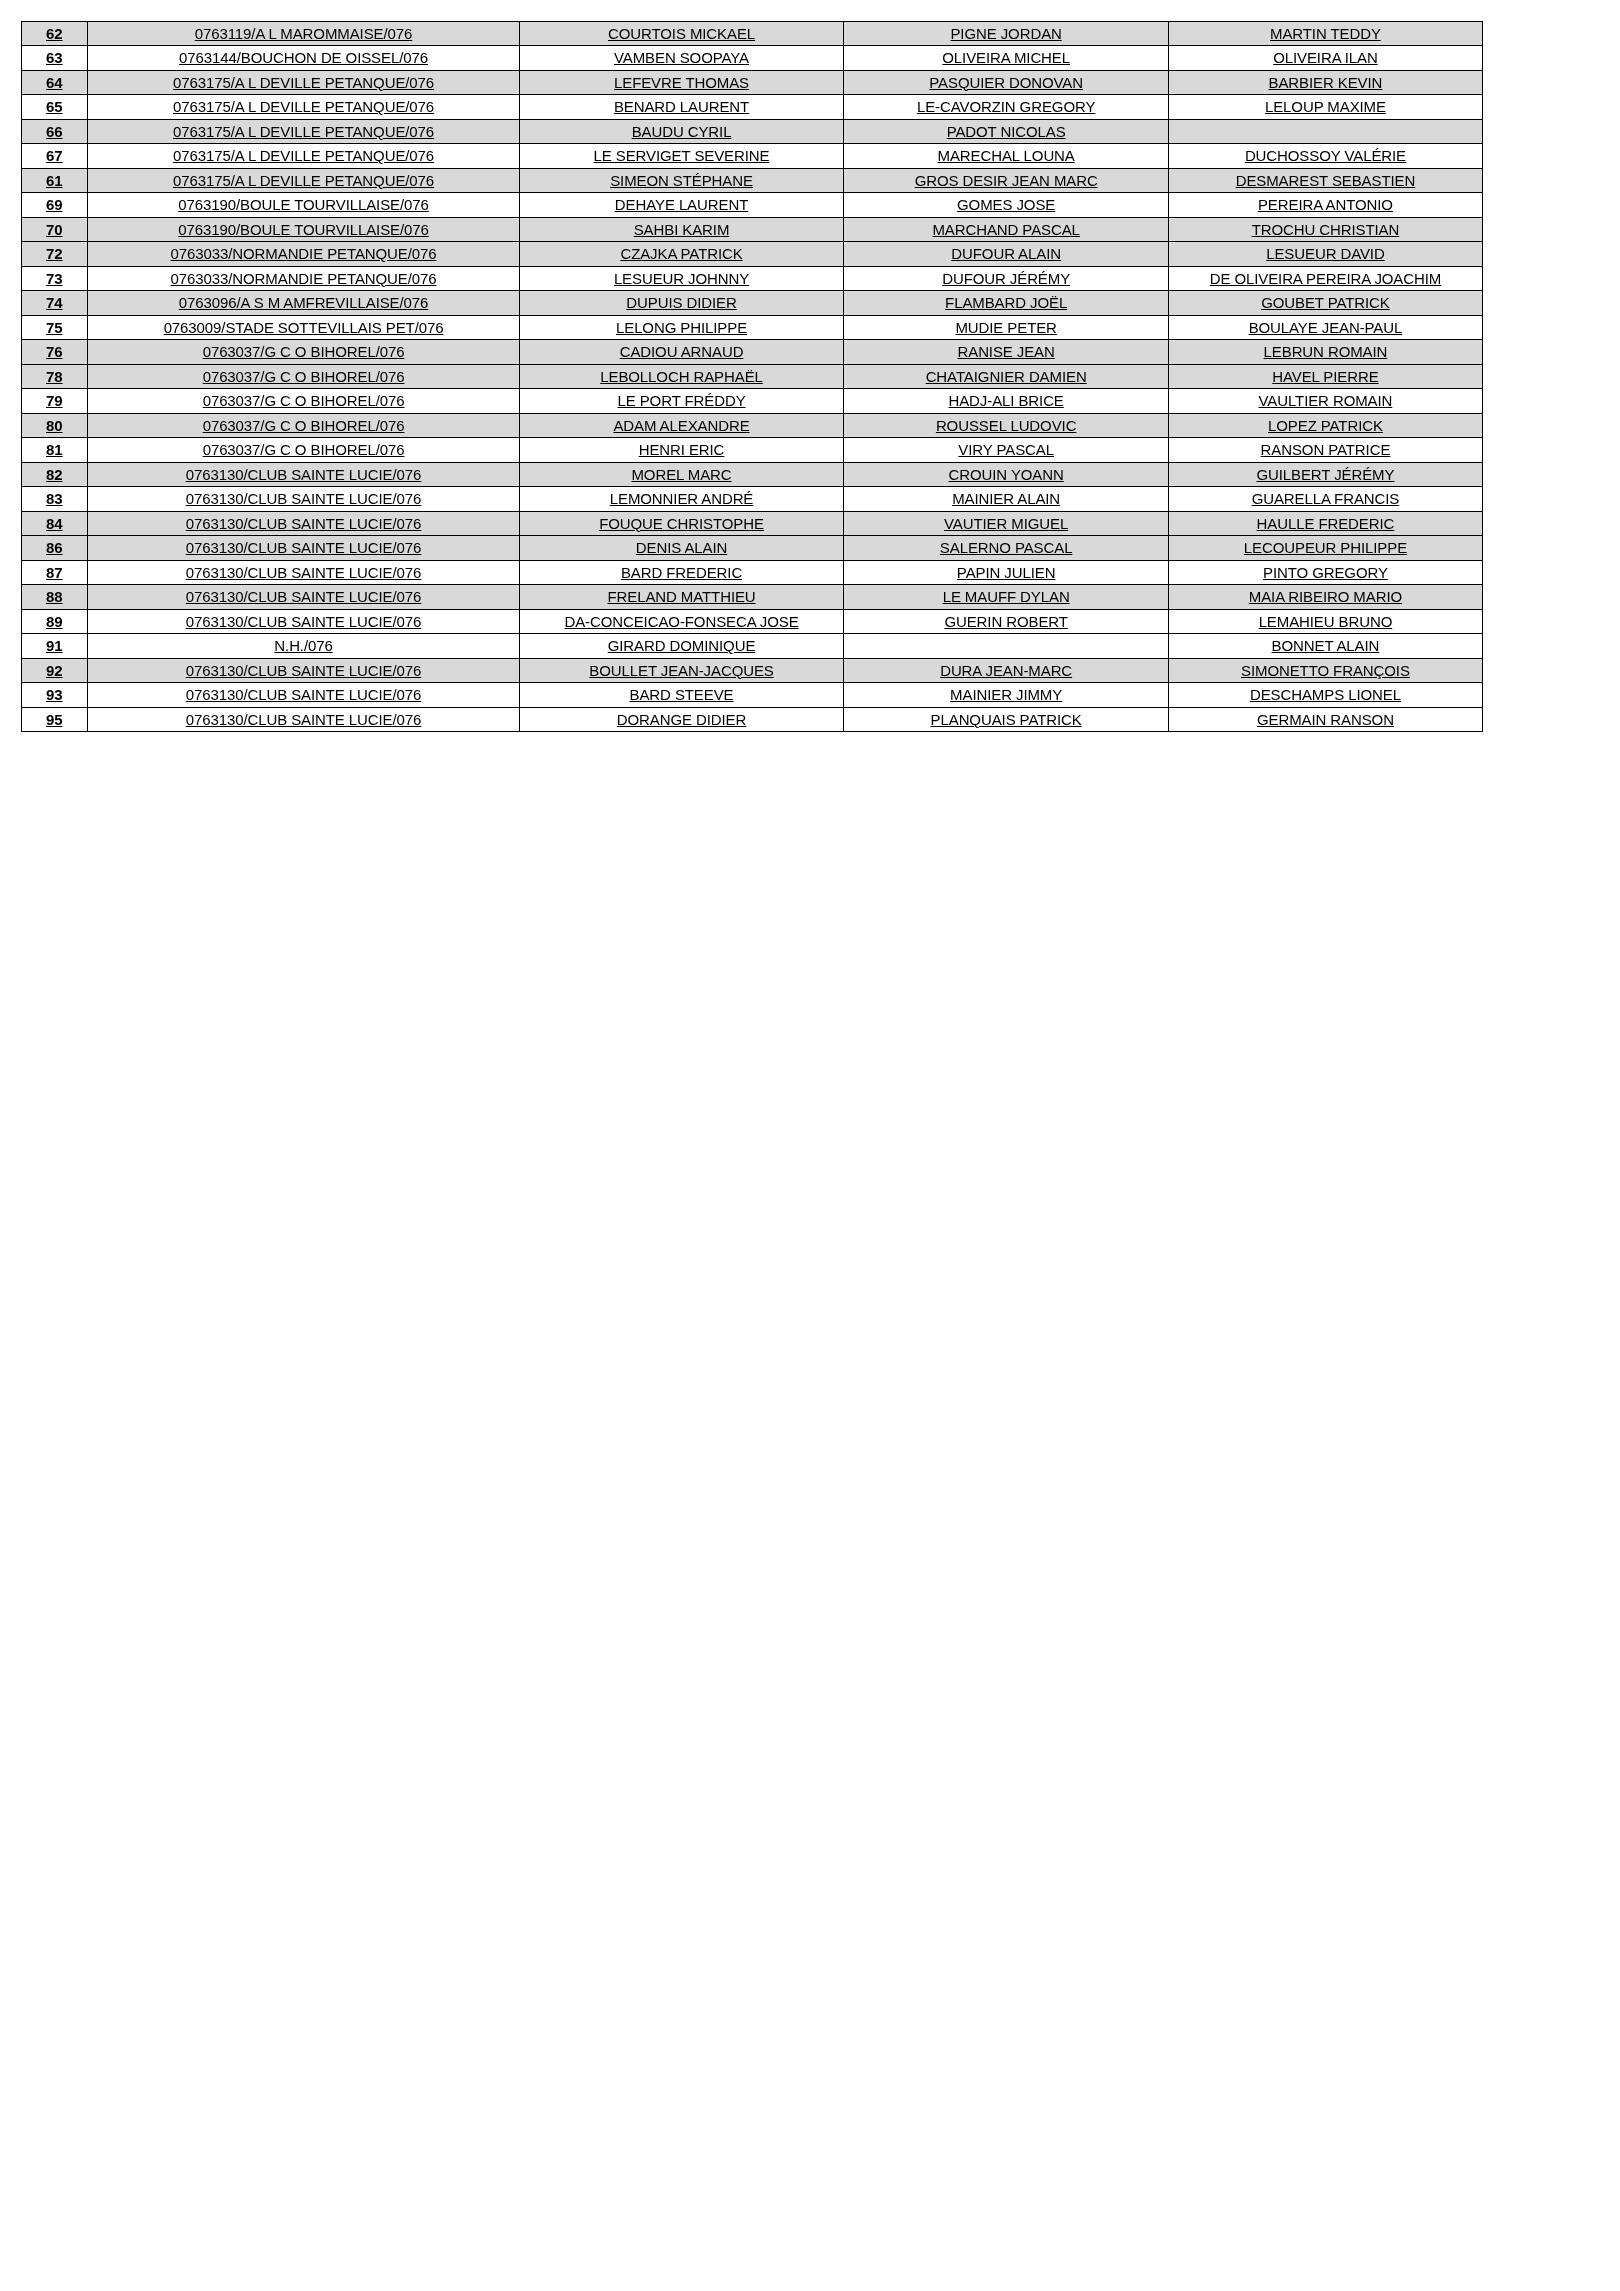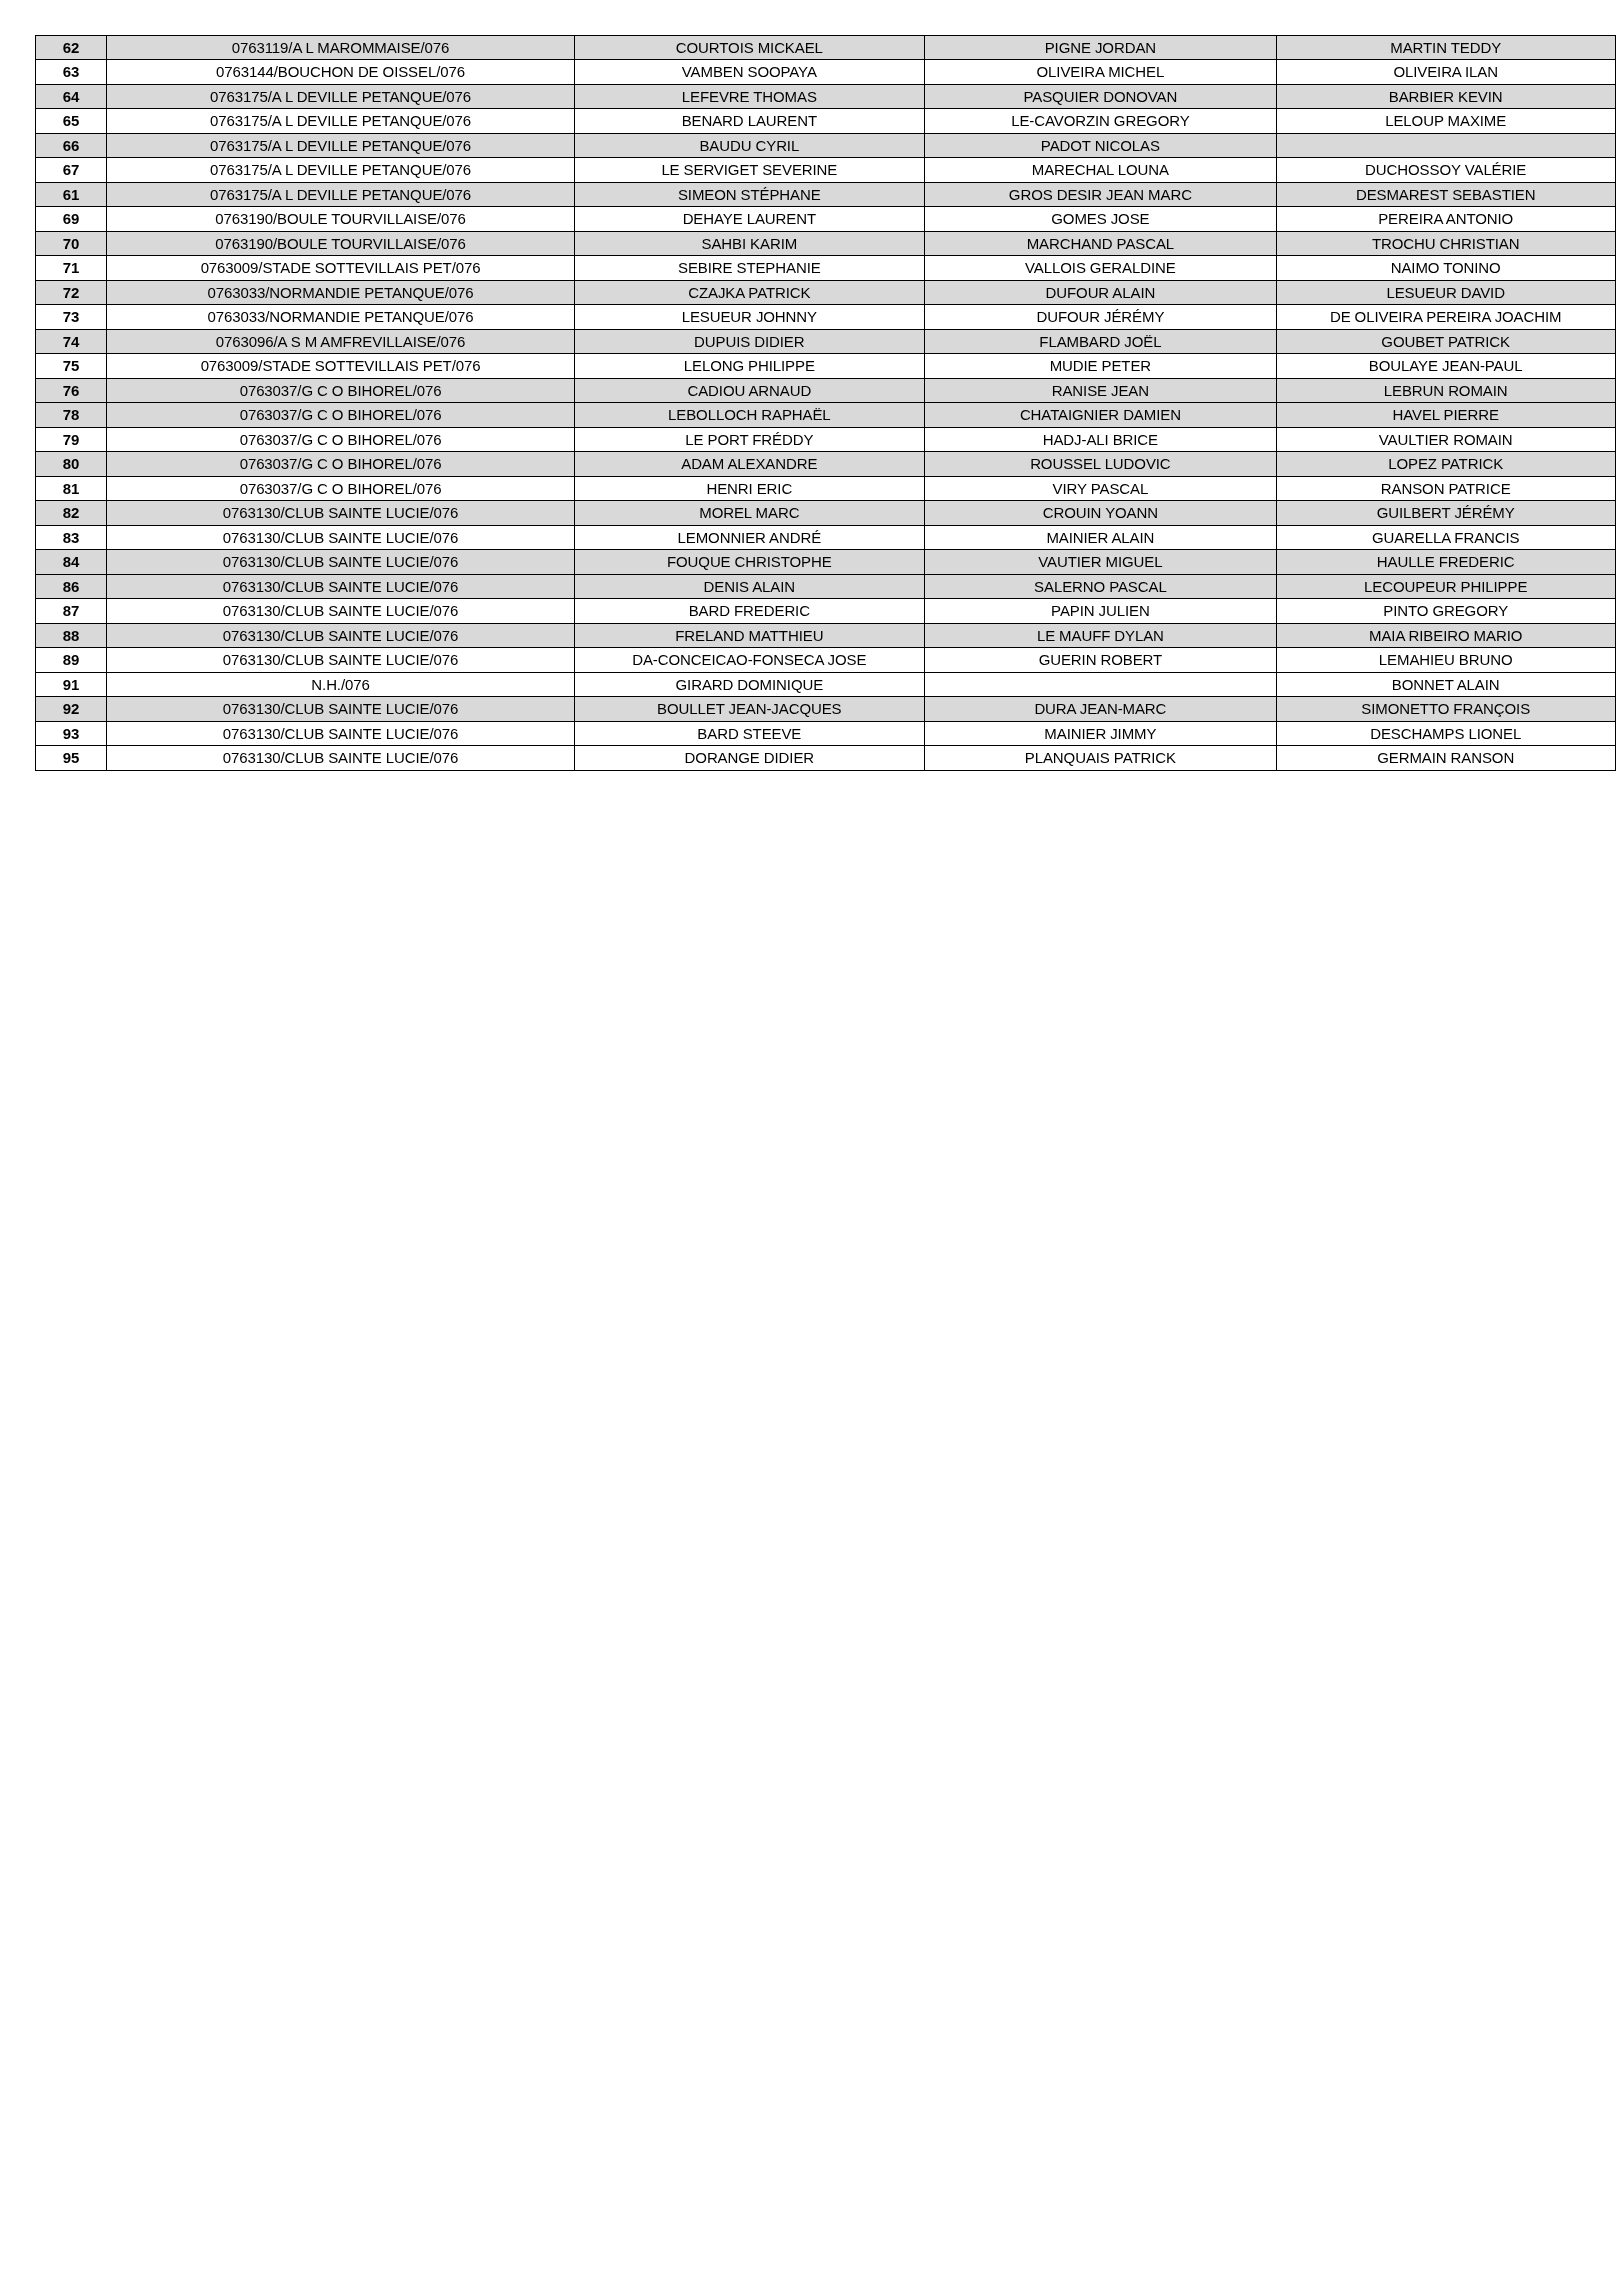--- a/index.html
+++ b/index.html
@@ -17,22 +17,23 @@
   .page {
     position: relative;
     width: 1620px;
     height: 2292px;
     box-sizing: border-box;
     padding: 19.6px 19.6px 0 19.6px;
   }
   table.roster {
     border-collapse: collapse;
     table-layout: fixed;
-    width: 1581px;
-    margin: 15px;
+    width: 1462px;
+    margin: 1px;
+    text-decoration: underline;
   }
   table.roster td {
     border: 1px solid #000000;
     height: 23.5px;
     padding: 0 3.9px;
     font-size: 15px;
     line-height: 23.5px;
     text-align: center;
     white-space: nowrap;
     overflow: hidden;
@@ -117,27 +118,20 @@
           <td class="col-p2">GOMES JOSE</td>
           <td class="col-p3">PEREIRA ANTONIO</td>
         </tr>
         <tr class="shaded">
           <td class="col-num">70</td>
           <td class="col-club">0763190/BOULE TOURVILLAISE/076</td>
           <td class="col-p1">SAHBI KARIM</td>
           <td class="col-p2">MARCHAND PASCAL</td>
           <td class="col-p3">TROCHU CHRISTIAN</td>
         </tr>
-        <tr class="plain">
-          <td class="col-num">71</td>
-          <td class="col-club">0763009/STADE SOTTEVILLAIS PET/076</td>
-          <td class="col-p1">SEBIRE STEPHANIE</td>
-          <td class="col-p2">VALLOIS GERALDINE</td>
-          <td class="col-p3">NAIMO TONINO</td>
-        </tr>
         <tr class="shaded">
           <td class="col-num">72</td>
           <td class="col-club">0763033/NORMANDIE PETANQUE/076</td>
           <td class="col-p1">CZAJKA PATRICK</td>
           <td class="col-p2">DUFOUR ALAIN</td>
           <td class="col-p3">LESUEUR DAVID</td>
         </tr>
         <tr class="plain">
           <td class="col-num">73</td>
           <td class="col-club">0763033/NORMANDIE PETANQUE/076</td>

